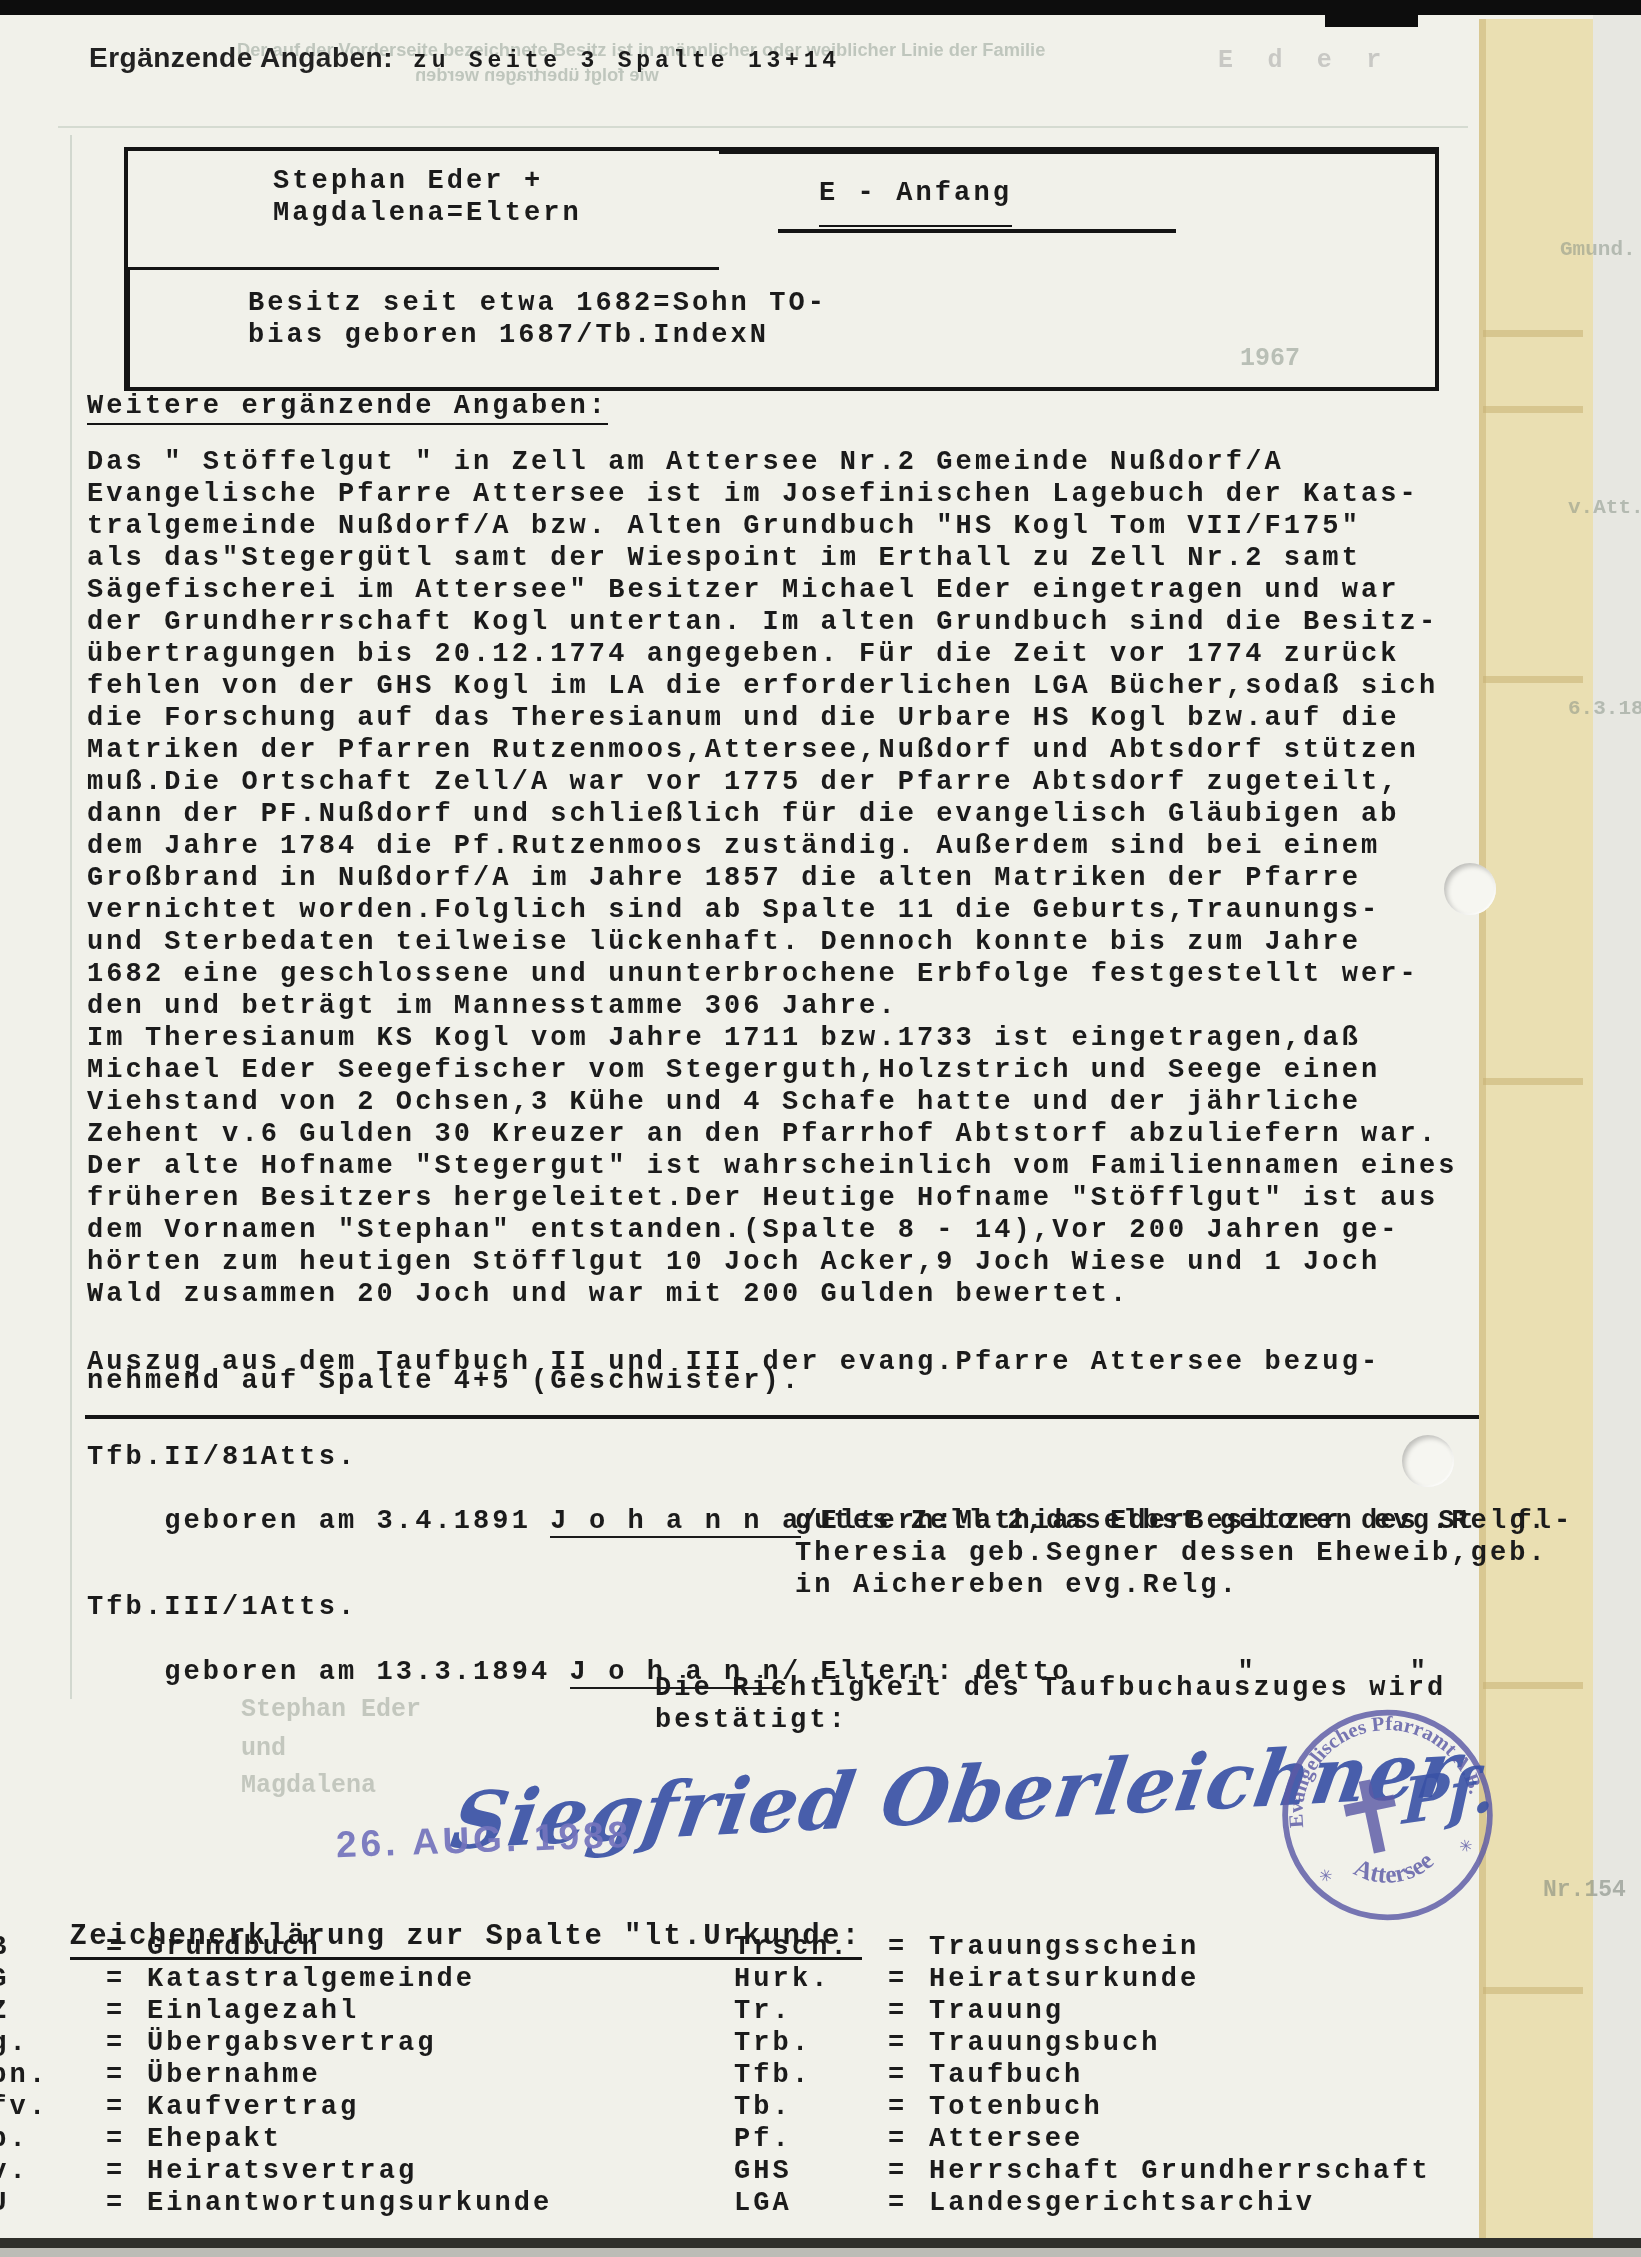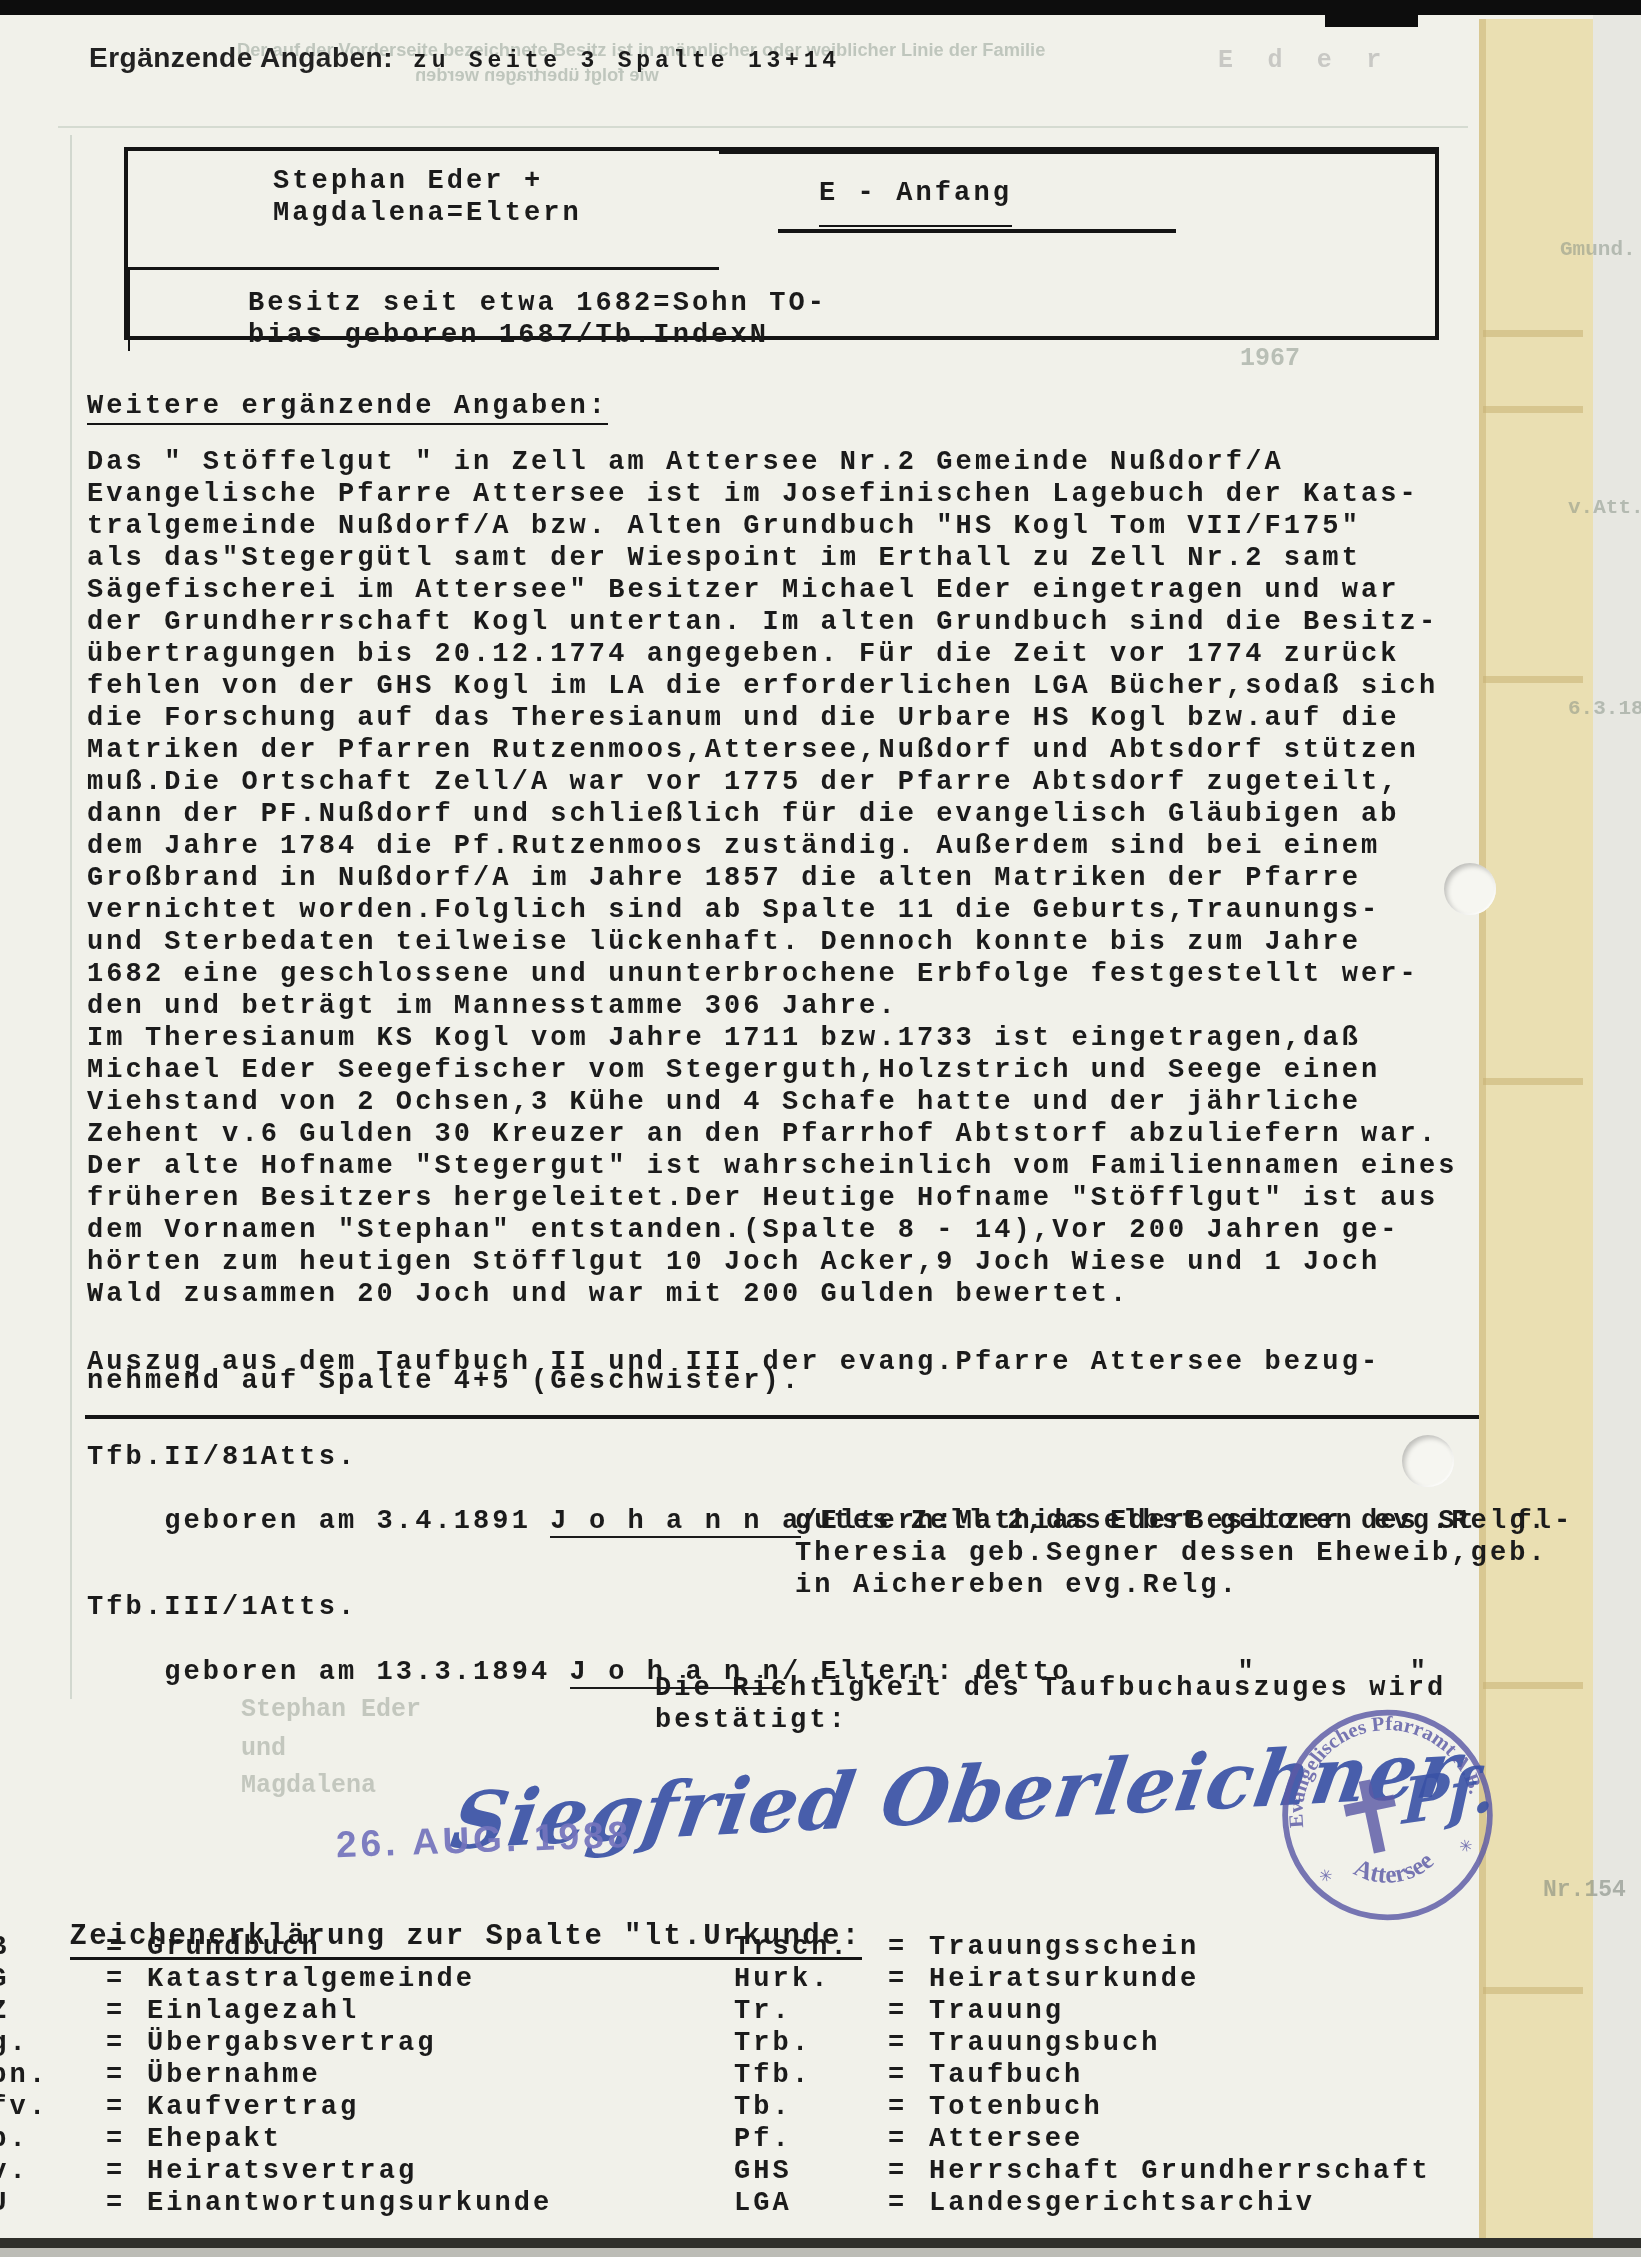--- a/index.html
+++ b/index.html
@@ -19,21 +19,21 @@
   .formline-v{position:absolute;left:70px;top:135px;width:1.9px;height:1564px;background:rgba(140,160,145,.30);z-index:1;}
   .formline-h{position:absolute;left:58px;top:126px;width:1410px;height:1.9px;background:rgba(140,160,145,.28);z-index:1;}
   
   .tw{font-family:"Liberation Mono","DejaVu Sans Mono",monospace;font-weight:700;color:#1b1b1b;
       font-size:27px;letter-spacing:3.1px;white-space:pre;line-height:32px;}
   .abs{position:absolute;z-index:3;}
   .hdr{position:absolute;left:89px;top:42px;z-index:3;display:flex;align-items:baseline;gap:20px;}
   .hdr-label{font-family:"Liberation Sans",sans-serif;font-weight:700;font-size:28px;color:#222;letter-spacing:0.5px;}
   .hdr-val{font-size:23px;letter-spacing:4.8px;}
   
-  .itable{position:absolute;left:124px;top:147px;width:1315px;height:193px;border:4.8px solid #141414;
+  .itable{position:absolute;left:124px;top:147px;width:1315px;height:244px;border:4.8px solid #141414;
           box-sizing:border-box;display:grid;grid-template-columns:591px 1fr;grid-template-rows:116px 1fr;z-index:3;background:transparent;}
   .cell{box-sizing:border-box;}
   .c-r{border-left:2.9px solid #141414;}
   .c-b{border-top:3.9px solid #141414;}
   .cell-lt{padding:13.5px 0 0 145px;}
   .cell-rt{padding:9.7px 0 0 118px;}
   .cell-lb{padding:23px 0 0 100px;}
   .cell-rb{padding:17.4px 0 0 118px;}
   .dblu{border-bottom:6.8px double #141414;padding-bottom:17px;}
   .trau-rule{position:absolute;left:778px;top:229px;width:398px;height:3.9px;background:#141414;z-index:4;}

